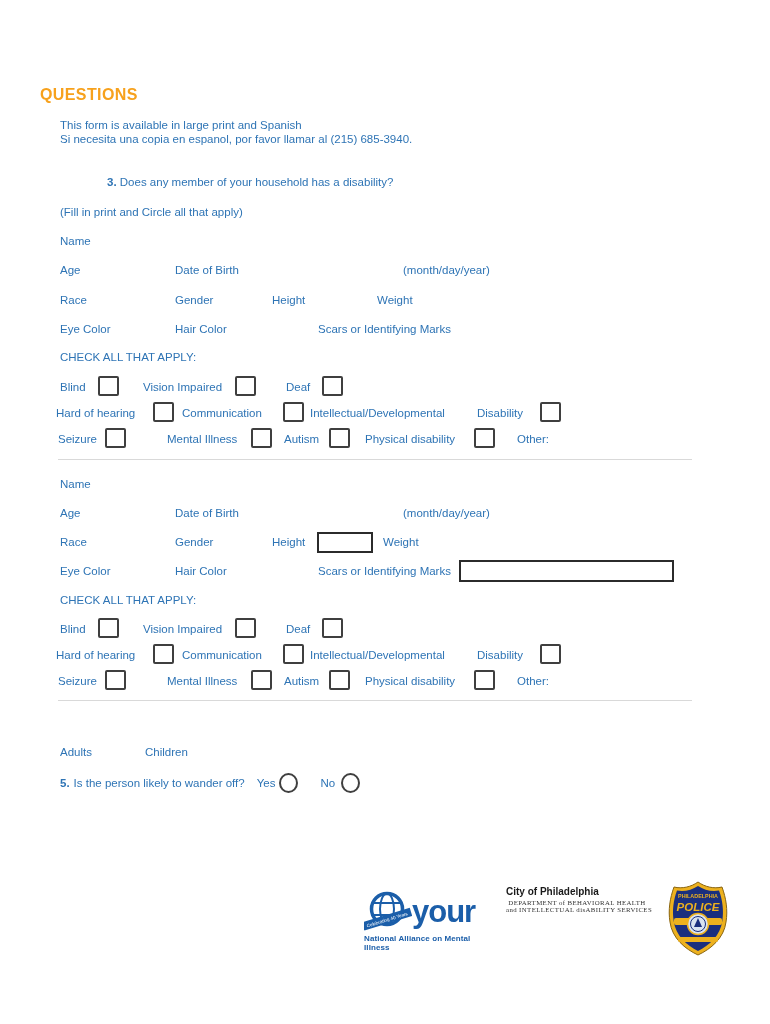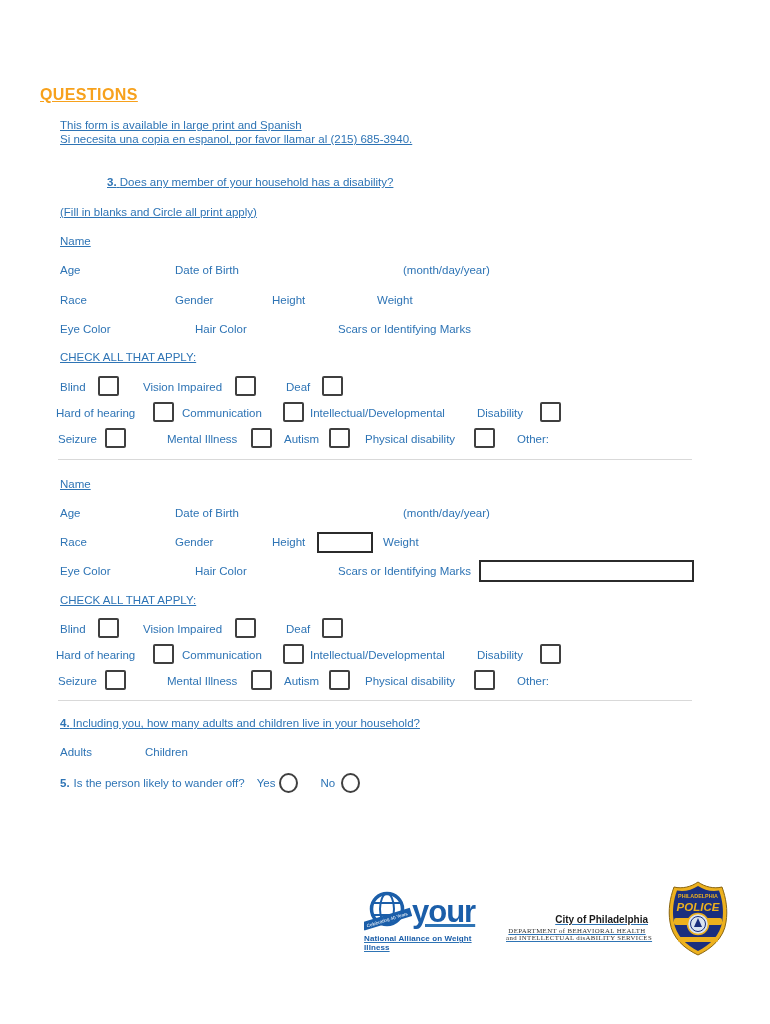--- a/index.html
+++ b/index.html
@@ -1,67 +1,67 @@
 <!DOCTYPE html>
 <html><head>
 <meta charset="utf-8">
 <style>
   * { margin:0; padding:0; box-sizing:border-box; }
   html,body { background:#ffffff; }
   .page {
     position:relative; width:770px; height:1024px; background:#ffffff;
     font-family:"Liberation Sans", sans-serif; color:#2E74B5; overflow:hidden;
   }
-  .abs { position:absolute;text-decoration:underline; }
+  .abs { position:absolute; }
   .heading {
     left:40px; top:86px; font-size:16px; font-weight:bold; color:#F7A11C;
     letter-spacing:0.4px;
   }
   .t { font-size:11.5px; color:#2E74B5; white-space:nowrap; }
   .b { font-weight:bold; }
   .row { position:absolute; left:60px; display:flex; align-items:center; }
   .w115 { display:inline-block; width:115px; }
   .w228 { display:inline-block; width:228px; }
   .w97  { display:inline-block; width:97px; }
   .w105 { display:inline-block; width:105px; }
-  .w143 { display:inline-block; width:143px;margin-left:20px; }
+  .w143 { display:inline-block; width:143px; }
   .cb {
     position:absolute; width:21px; height:20px; background:#fff;
     border:2px solid #3F3F3F; border-radius:2px; display:inline-block;
   }
   .radio {
     width:19px; height:20px; background:#fff; border:2.5px solid #3F3F3F;
     border-radius:50%; display:inline-block;
   }
   .fieldbox { background:#fff; border:2px solid #2B2B2B; display:inline-block; }
   .divider { position:absolute; left:58px; width:634px; height:0; border-top:1px solid #D9D9D9; }
   .cbl { position:absolute; font-size:11.5px; line-height:22px; white-space:nowrap; }
   input.fieldbox { outline:none; font-size:11px; color:#222; padding:0 3px; }
   
   .nami-word { font-size:31px; font-weight:bold; color:#1B5EA9; letter-spacing:-1px; line-height:1; }
   .nami-tag { font-size:8px; font-weight:bold; color:#1B5EA9; letter-spacing:0.1px; }
-  .dbhids-city { font-size:10px; color:#1a1a1a; font-weight:bold; text-align:right;margin-top:28px; }
+  .dbhids-city { font-size:10px; color:#1a1a1a; font-weight:bold; text-align:left; }
   .dbhids-word { font-family:"Liberation Serif", serif; font-size:26px; color:#1a1a1a; letter-spacing:2px; line-height:1; }
   .dbhids-line { font-family:"Liberation Serif", serif; font-size:6.8px; color:#333; letter-spacing:0.4px; white-space:nowrap; }
 </style>
 </head>
 <body>
 
 <div class="page">
 
   <div class="abs heading">QUESTIONS</div>
 
   <div class="abs t" style="left:60px; top:119px;">This form is available in large print and Spanish</div>
   <div class="abs t" style="left:60px; top:133px;">Si necesita una copia en espanol, por favor llamar al (215) 685-3940.</div>
 
   <div class="abs t" style="left:60px; top:176px;margin-left:47px;">
     <span class="b">3.</span>
     <span>Does any member of your household has a disability?</span>
   </div>
-  <div class="abs t" style="left:60px; top:206px;">(Fill in blanks and Circle all print apply)</div>
+  <div class="abs t" style="left:60px; top:206px;">(Fill in print and Circle all that apply)</div>
 
   <div class="abs t" style="left:60px; top:235px;">Name</div>
 
   <div class="row t" style="top:264px;">
     <span class="w115">Age</span>
     <span class="w228">Date of Birth</span>
     <span>(month/day/year)</span>
   </div>
 
   <div class="row t" style="top:294px;">
@@ -151,24 +151,20 @@
   <div class="cbl" style="left:167px; top:670px;">Mental Illness</div>
   <span class="cb" style="left:251px; top:670px;"></span>
   <div class="cbl" style="left:284px; top:670px;">Autism</div>
   <span class="cb" style="left:329px; top:670px;"></span>
   <div class="cbl" style="left:365px; top:670px;">Physical disability</div>
   <span class="cb" style="left:474px; top:670px;"></span>
   <div class="cbl" style="left:517px; top:670px;">Other:</div>
 
   <div class="divider" style="top:700px;"></div>
 
-  <div class="abs t" style="left:60px; top:717px;">
-    <span class="b">4.</span>
-    <span>Including you, how many adults and children live in your household?</span>
-  </div>
 
   <div class="row t" style="top:746px;">
     <span style="display:inline-block; width:85px;">Adults</span>
     <span>Children</span>
   </div>
 
   <div class="row t" style="top:772px; height:22px;">
     <span class="b">5.</span>
     <span style="margin-left:4px;">Is the person likely to wander off?</span>
     <span style="margin-left:12px;">Yes</span>
@@ -184,21 +180,21 @@
         <ellipse cx="23" cy="19" rx="7" ry="15.5" fill="none" stroke="#1B5EA9" stroke-width="2"></ellipse>
         <line x1="8" y1="13" x2="38" y2="13" stroke="#1B5EA9" stroke-width="2"></line>
         <line x1="8" y1="25" x2="38" y2="25" stroke="#1B5EA9" stroke-width="2"></line>
         <g transform="rotate(-17 23 29)">
           <rect x="-2" y="25" width="50" height="8.5" fill="#1B5EA9"></rect>
           <text x="23" y="31.3" font-size="4.6" fill="#ffffff" text-anchor="middle" font-family="Liberation Sans, sans-serif">Celebrating 40 Years</text>
         </g>
       </svg>
       <div class="nami-word">your</div>
     </div>
-    <div class="nami-tag" style="margin-top:2px;">National Alliance on Weight Illness</div>
+    <div class="nami-tag" style="margin-top:2px;">National Alliance on Mental Illness</div>
   </div>
 
   <div class="abs" style="left:506px; top:886px; width:142px; text-align:center;">
     <div class="dbhids-city">City of Philadelphia</div>
     <div class="dbhids-line" style="margin-top:2px;">DEPARTMENT of BEHAVIORAL HEALTH</div>
     <div class="dbhids-line">and INTELLECTUAL disABILITY SERVICES</div>
   </div>
 
   <div class="abs" style="left:666px; top:881px;">
     <svg width="64" height="76" viewBox="0 0 64 76">

